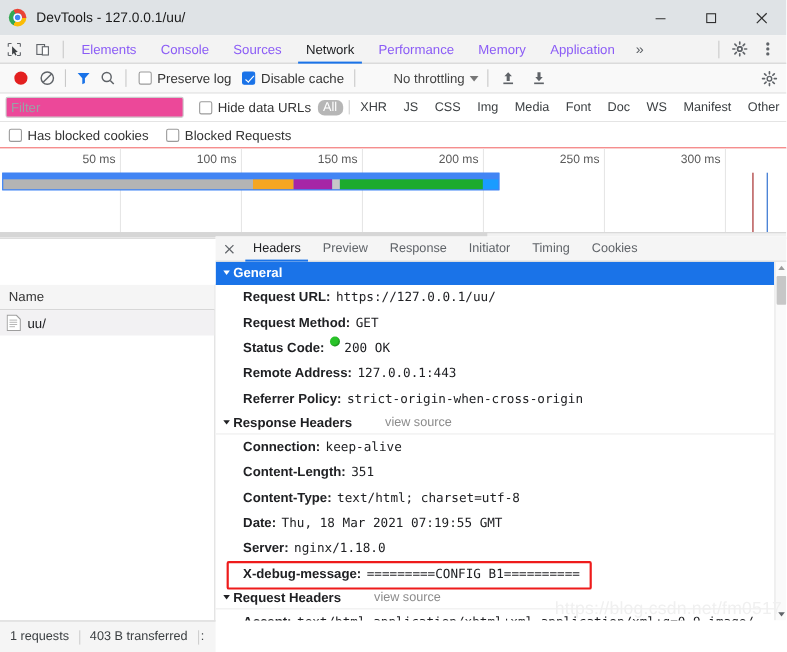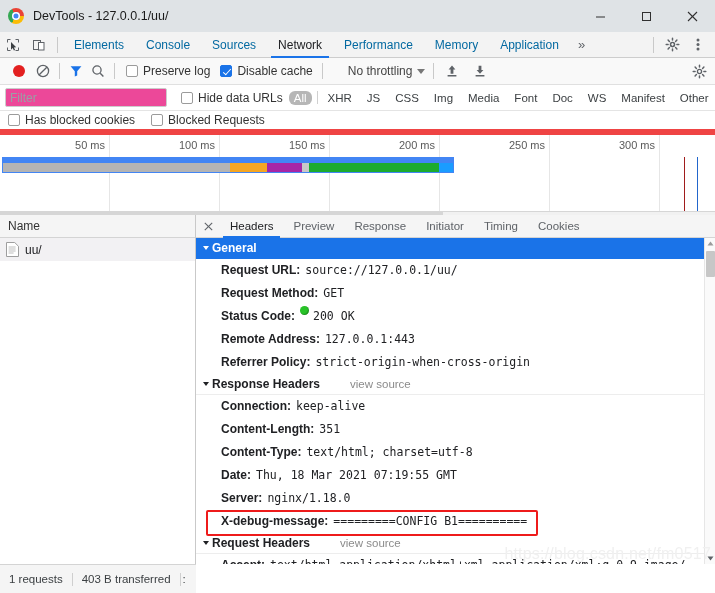--- a/index.html
+++ b/index.html
@@ -31,21 +31,21 @@
 
   
   .tabstrip {
     height: 26px; background: #f3f3f3; border-bottom: 1px solid #cdcdcd;
     display: flex; align-items: center; position: relative;
   }
   .tool-ico { width: 26px; height: 24px; display: flex; align-items: center; justify-content: center; }
   .vsep { width: 1px; height: 16px; background: #c9c9c9; margin: 0 5px; flex: none; }
   .maintabs { display: flex; align-items: stretch; height: 26px; }
   .mtab {
-    padding: 0 11px; height: 26px; line-height: 26px; font-size: 12px; color: #0369a1;
+    padding: 0 11px; height: 26px; line-height: 26px; font-size: 12px; color: #8b5cf6;
     white-space: nowrap; position: relative;
   }
   .mtab.active { color: #202124; }
   .mtab.active::after {
     content: ""; position: absolute; left: 4px; right: 4px; bottom: 0; height: 2px; background: #1a73e8;
   }
   .chev-more { padding: 0 8px; font-size: 13px; color: #5f6368; line-height: 26px; }
   .tabstrip-right { margin-left: auto; display: flex; align-items: center; padding-right: 4px; }
 
   
@@ -56,21 +56,21 @@
   .rec-dot { width: 12px; height: 12px; border-radius: 50%; background: #e32020; margin: 0 7px; flex: none; }
   .ico-btn { width: 22px; height: 22px; display: flex; align-items: center; justify-content: center; flex: none; }
   .chk-wrap { display: flex; align-items: center; gap: 5px; margin-left: 6px; white-space: nowrap; }
   .chkbox { width: 12px; height: 12px; border: 1px solid #9b9b9b; border-radius: 2px; background: #fff; flex: none; }
   .chkbox.on { background: #1a73e8; border-color: #1a73e8; position: relative; }
   .chkbox.on::after {
     content: ""; position: absolute; left: 3.5px; top: 0.5px; width: 3px; height: 7px;
     border: solid #fff; border-width: 0 1.6px 1.6px 0; transform: rotate(42deg);
   }
   .chk-label { font-size: 12px; color: #333; }
-  .throttle { display: flex; align-items: center; gap: 5px; font-size: 12px; color: #444; padding-left: 20px; }
+  .throttle { display: flex; align-items: center; gap: 5px; margin-left: 10px; font-size: 12px; color: #444; padding-left: 20px; }
   .caret-dn { width: 0; height: 0; border-left: 4px solid transparent; border-right: 4px solid transparent; border-top: 5px solid #777; }
   .nettools-right { margin-left: auto; display: flex; align-items: center; padding-right: 5px; }
 
   
   .filterrow {
     height: 26px; background: #fff; border-bottom: 1px solid #e4e4e4;
     display: flex; align-items: center; padding-left: 5px;
   }
   .filter-input {
     width: 162px; height: 19px; border: 1px solid #ccc; background: #ec4899; border-radius: 2px;
@@ -81,42 +81,42 @@
   .typebar { display: flex; align-items: center; margin-left: 6px; }
   .type-pill {
     font-size: 11.5px; color: #3c4043; padding: 1px 5px; border-radius: 6px; white-space: nowrap; margin-right: 2px;
   }
   .type-pill.sel { background: #b6b6b6; color: #fff; }
   .type-sep { width: 1px; height: 13px; background: #d0d0d0; margin: 0 5px 0 3px; }
   .typebar .type-pill + .type-pill { margin-left: 3px; }
 
   
   .blockedrow {
-    height: 24px; background: #fff; border-bottom: 6px solid #ef4444;
+    height: 24px; background: #fff; border-bottom: 1px solid #ef4444;
     display: flex; align-items: center; padding-left: 8px; gap: 16px;
   }
 
   
   .overview { height: 82px; background: #fff; border-bottom: 1px solid #cfcfcf; position: relative; overflow: hidden; }
   .tick {
     position: absolute; top: 0; height: 82px; border-right: 1px solid #e6e6e6;
   }
   .tick span {
     position: absolute; right: 4px; top: 4px; font-size: 11px; color: #5a5a5a; white-space: nowrap;
   }
   .wf-band { position: absolute; left: 2px; top: 22px; height: 16px; border: 1px solid #4285f4; background: #4285f4; }
   .wf-inner { position: absolute; left: 0; top: 5px; height: 9px; display: flex; }
   .wf-seg { height: 9px; }
   .evline { position: absolute; top: 22px; width: 1px; height: 58px; }
   .overview-bottom { position: absolute; left: 0; right: 0; bottom: 0; height: 5px; background: #f1f1f1; border-top: 1px solid #d6d6d6; }
   .overview-handle { position:absolute; bottom:0; left:0; width:62%; height:5px; background:#d6d6d6; }
 
   
   .split { position: absolute; left: 0; right: 0; top: 215px; bottom: 29px; display: flex; }
-  .namecol { width: 196px; border-right: 1px solid #c9c9c9; background: #fff; display: flex; flex-direction: column; }
+  .namecol { width: 196px; border-right: 1px solid #c9c9c9; background: #fff; display: flex; flex-direction: column; margin-top: 44px; }
   .namehead {
     height: 23px; border-bottom: 1px solid #d4d4d4; background: #f5f5f5;
     display: flex; align-items: center; padding-left: 8px; font-size: 12px; color: #333;
   }
   .namelist { flex: 1; overflow: hidden; }
   .namerow {
     height: 23px; display: flex; align-items: center; gap: 6px; padding-left: 6px;
     background: #f2f1f3; font-size: 12px; color: #202124; text-align: center;
   }
   .doc-ico { width: 13px; height: 15px; flex: none; }
@@ -418,21 +418,21 @@
       <div class="detailbody">
         <div class="scrollarea">
 
           <div class="sect-header selected">
             <span class="tri"></span>
             <span>General</span>
           </div>
           <div>
             <div class="hdr-row">
               <span class="hdr-name">Request URL:</span>
-              <span class="hdr-val">source://127.0.0.1/uu/</span>
+              <span class="hdr-val">https://127.0.0.1/uu/</span>
             </div>
             <div class="hdr-row">
               <span class="hdr-name">Request Method:</span>
               <span class="hdr-val">GET</span>
             </div>
             <div class="hdr-row">
               <span class="hdr-name">Status Code:</span>
               <span class="status-dot"></span>
               <span class="hdr-val" style="margin-left:0;">200 OK</span>
             </div>

